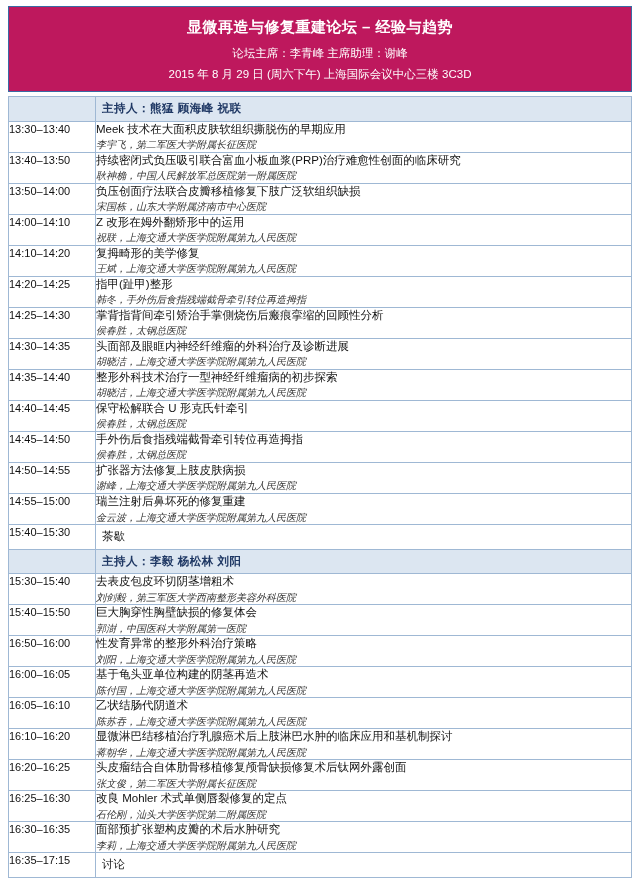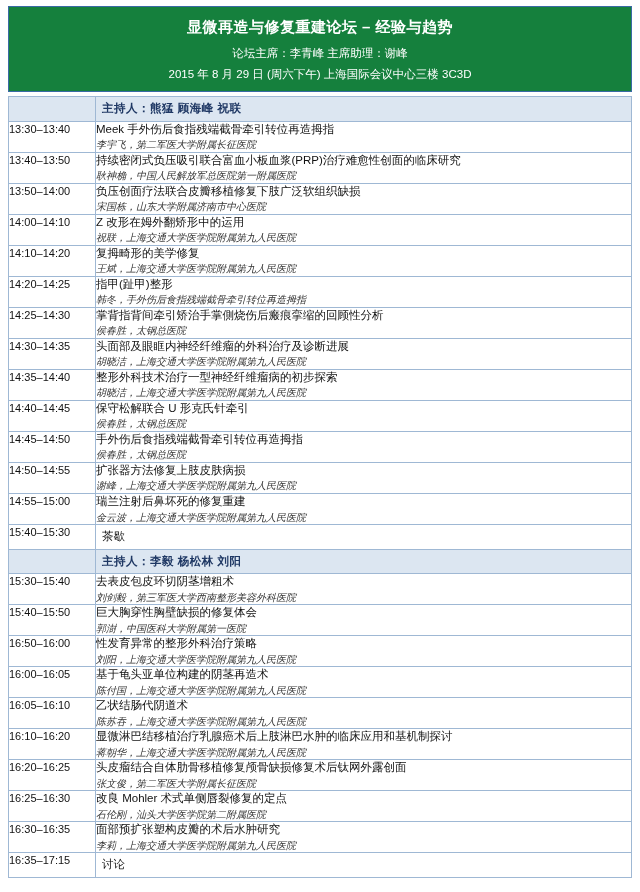--- a/index.html
+++ b/index.html
@@ -11,21 +11,21 @@
     -webkit-font-smoothing:antialiased;
   }
   .page{
     width:640px;
     box-sizing:border-box;
     padding:6px 8px 8px 8px;
     background:#ffffff;
   }
   
   .header{
-    background:#15803d;
+    background:#be185d;
     color:#ffffff;
     text-align:center;
     padding:7px 6px 8px 6px;
     border:1px solid #3a6aa4;
   }
   .header .title{
     font-size:15px;
     font-weight:bold;
     letter-spacing:.5px;
     line-height:1.5;
@@ -112,21 +112,21 @@
     <tbody id="sched-body">
         <tr class="host">
           <td class="time"></td>
           <td class="body">
             <div class="hostline">主持人：熊猛   顾海峰   祝联</div>
           </td>
         </tr>
         <tr>
           <td class="time">13:30–13:40</td>
           <td class="body">
-            <div class="topic">Meek 手外伤后食指残端截骨牵引转位再造拇指</div>
+            <div class="topic">Meek 技术在大面积皮肤软组织撕脱伤的早期应用</div>
             <div class="speaker">李宇飞，第二军医大学附属长征医院</div>
           </td>
         </tr>
         <tr>
           <td class="time">13:40–13:50</td>
           <td class="body">
             <div class="topic">持续密闭式负压吸引联合富血小板血浆(PRP)治疗难愈性创面的临床研究</div>
             <div class="speaker">耿神桷，中国人民解放军总医院第一附属医院</div>
           </td>
         </tr>

